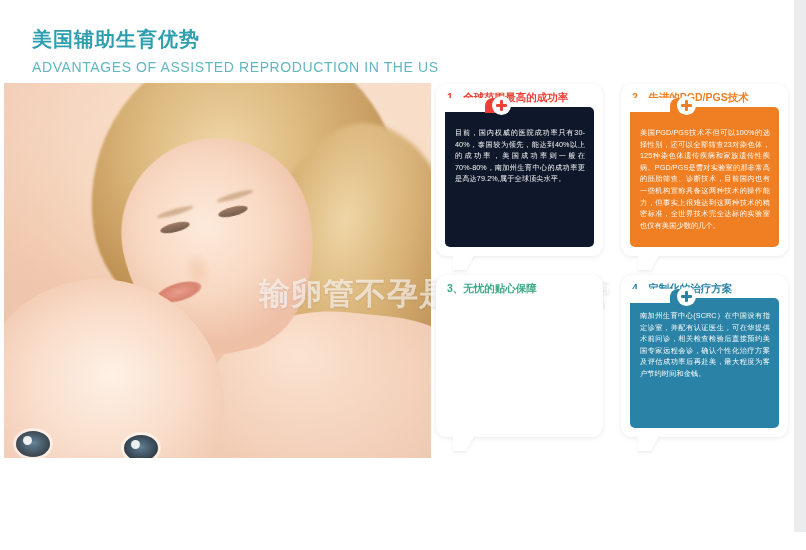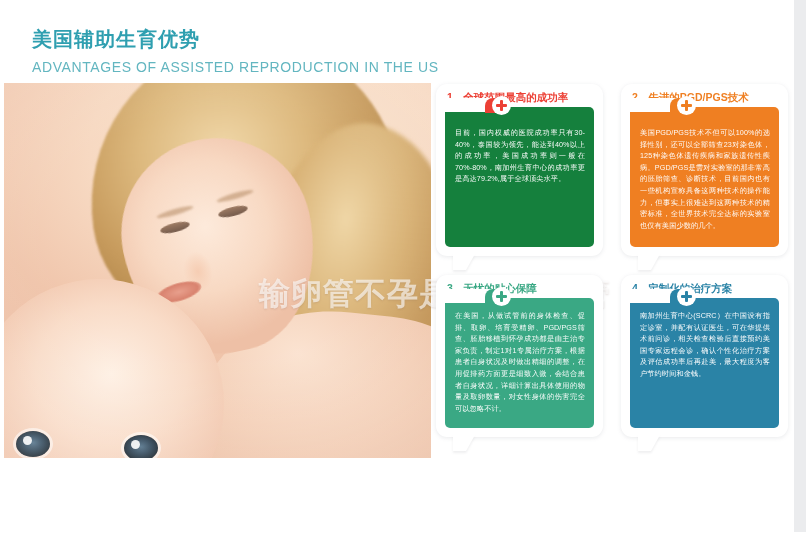--- a/index.html
+++ b/index.html
@@ -165,21 +165,21 @@
   .c1 .card-title{color:#ec4035;}
   .c2 .card-title{color:#ef7f22;}
   .c3 .card-title{color:#3aa884;}
   .c4 .card-title{color:#2a83a6;}
 
   
   .panel{
     position:absolute;left:9px;right:9px;top:23px;bottom:9px;
     border-radius:5px 5px 5px 5px;
   }
-  .c1 .panel{background:#15803d;}
+  .c1 .panel{background:#0f172a;}
   .c2 .panel{background:#ef7f22;padding-left:28px;}
   .c3 .panel{background:#3aa884;}
   .c4 .panel{background:#2a83a6;}
 
   
   .notch{
     position:absolute;left:-1px;top:-9px;width:49px;height:14px;
     background:#ffffff;
     border-radius:0 0 7px 0;
   }
@@ -283,28 +283,20 @@
         <div class="plus-badge">
             <span class="cross"></span>
           </div>
         <div class="card-body">美国PGD/PGS技术不但可以100%的选择性别，还可以全部筛查23对染色体，125种染色体遗传疾病和家族遗传性疾病。PGD/PGS是需对实验室的那非常高的胚胎筛查、诊断技术，目前国内也有一些机构宣称具备这两种技术的操作能力，但事实上很难达到这两种技术的精密标准，全世界技术完全达标的实验室也仅有美国少数的几个。</div>
       </div>
       <div class="tail"></div>
     </div>
 
     <div class="card c3">
       <div class="card-title">3、无忧的贴心保障</div>
-      <div class="panel">
-        <div class="notch"></div>
-        <div class="notch-cap"></div>
-        <div class="plus-badge">
-            <span class="cross"></span>
-          </div>
-        <div class="card-body">在美国，从做试管前的身体检查、促排、取卵、培育受精卵、PGD/PGS筛查、胚胎移植到怀孕成功都是由主治专家负责，制定1对1专属治疗方案，根据患者自身状况及时做出精细的调整，在用促排药方面更是细致入微，会结合患者自身状况，详细计算出具体使用的物量及取卵数量，对女性身体的伤害完全可以忽略不计。</div>
-      </div>
       <div class="tail"></div>
     </div>
 
     <div class="card c4">
       <div class="card-title">4、定制化的治疗方案</div>
       <div class="panel">
         <div class="notch"></div>
         <div class="notch-cap"></div>
         <div class="plus-badge">
             <span class="cross"></span>

